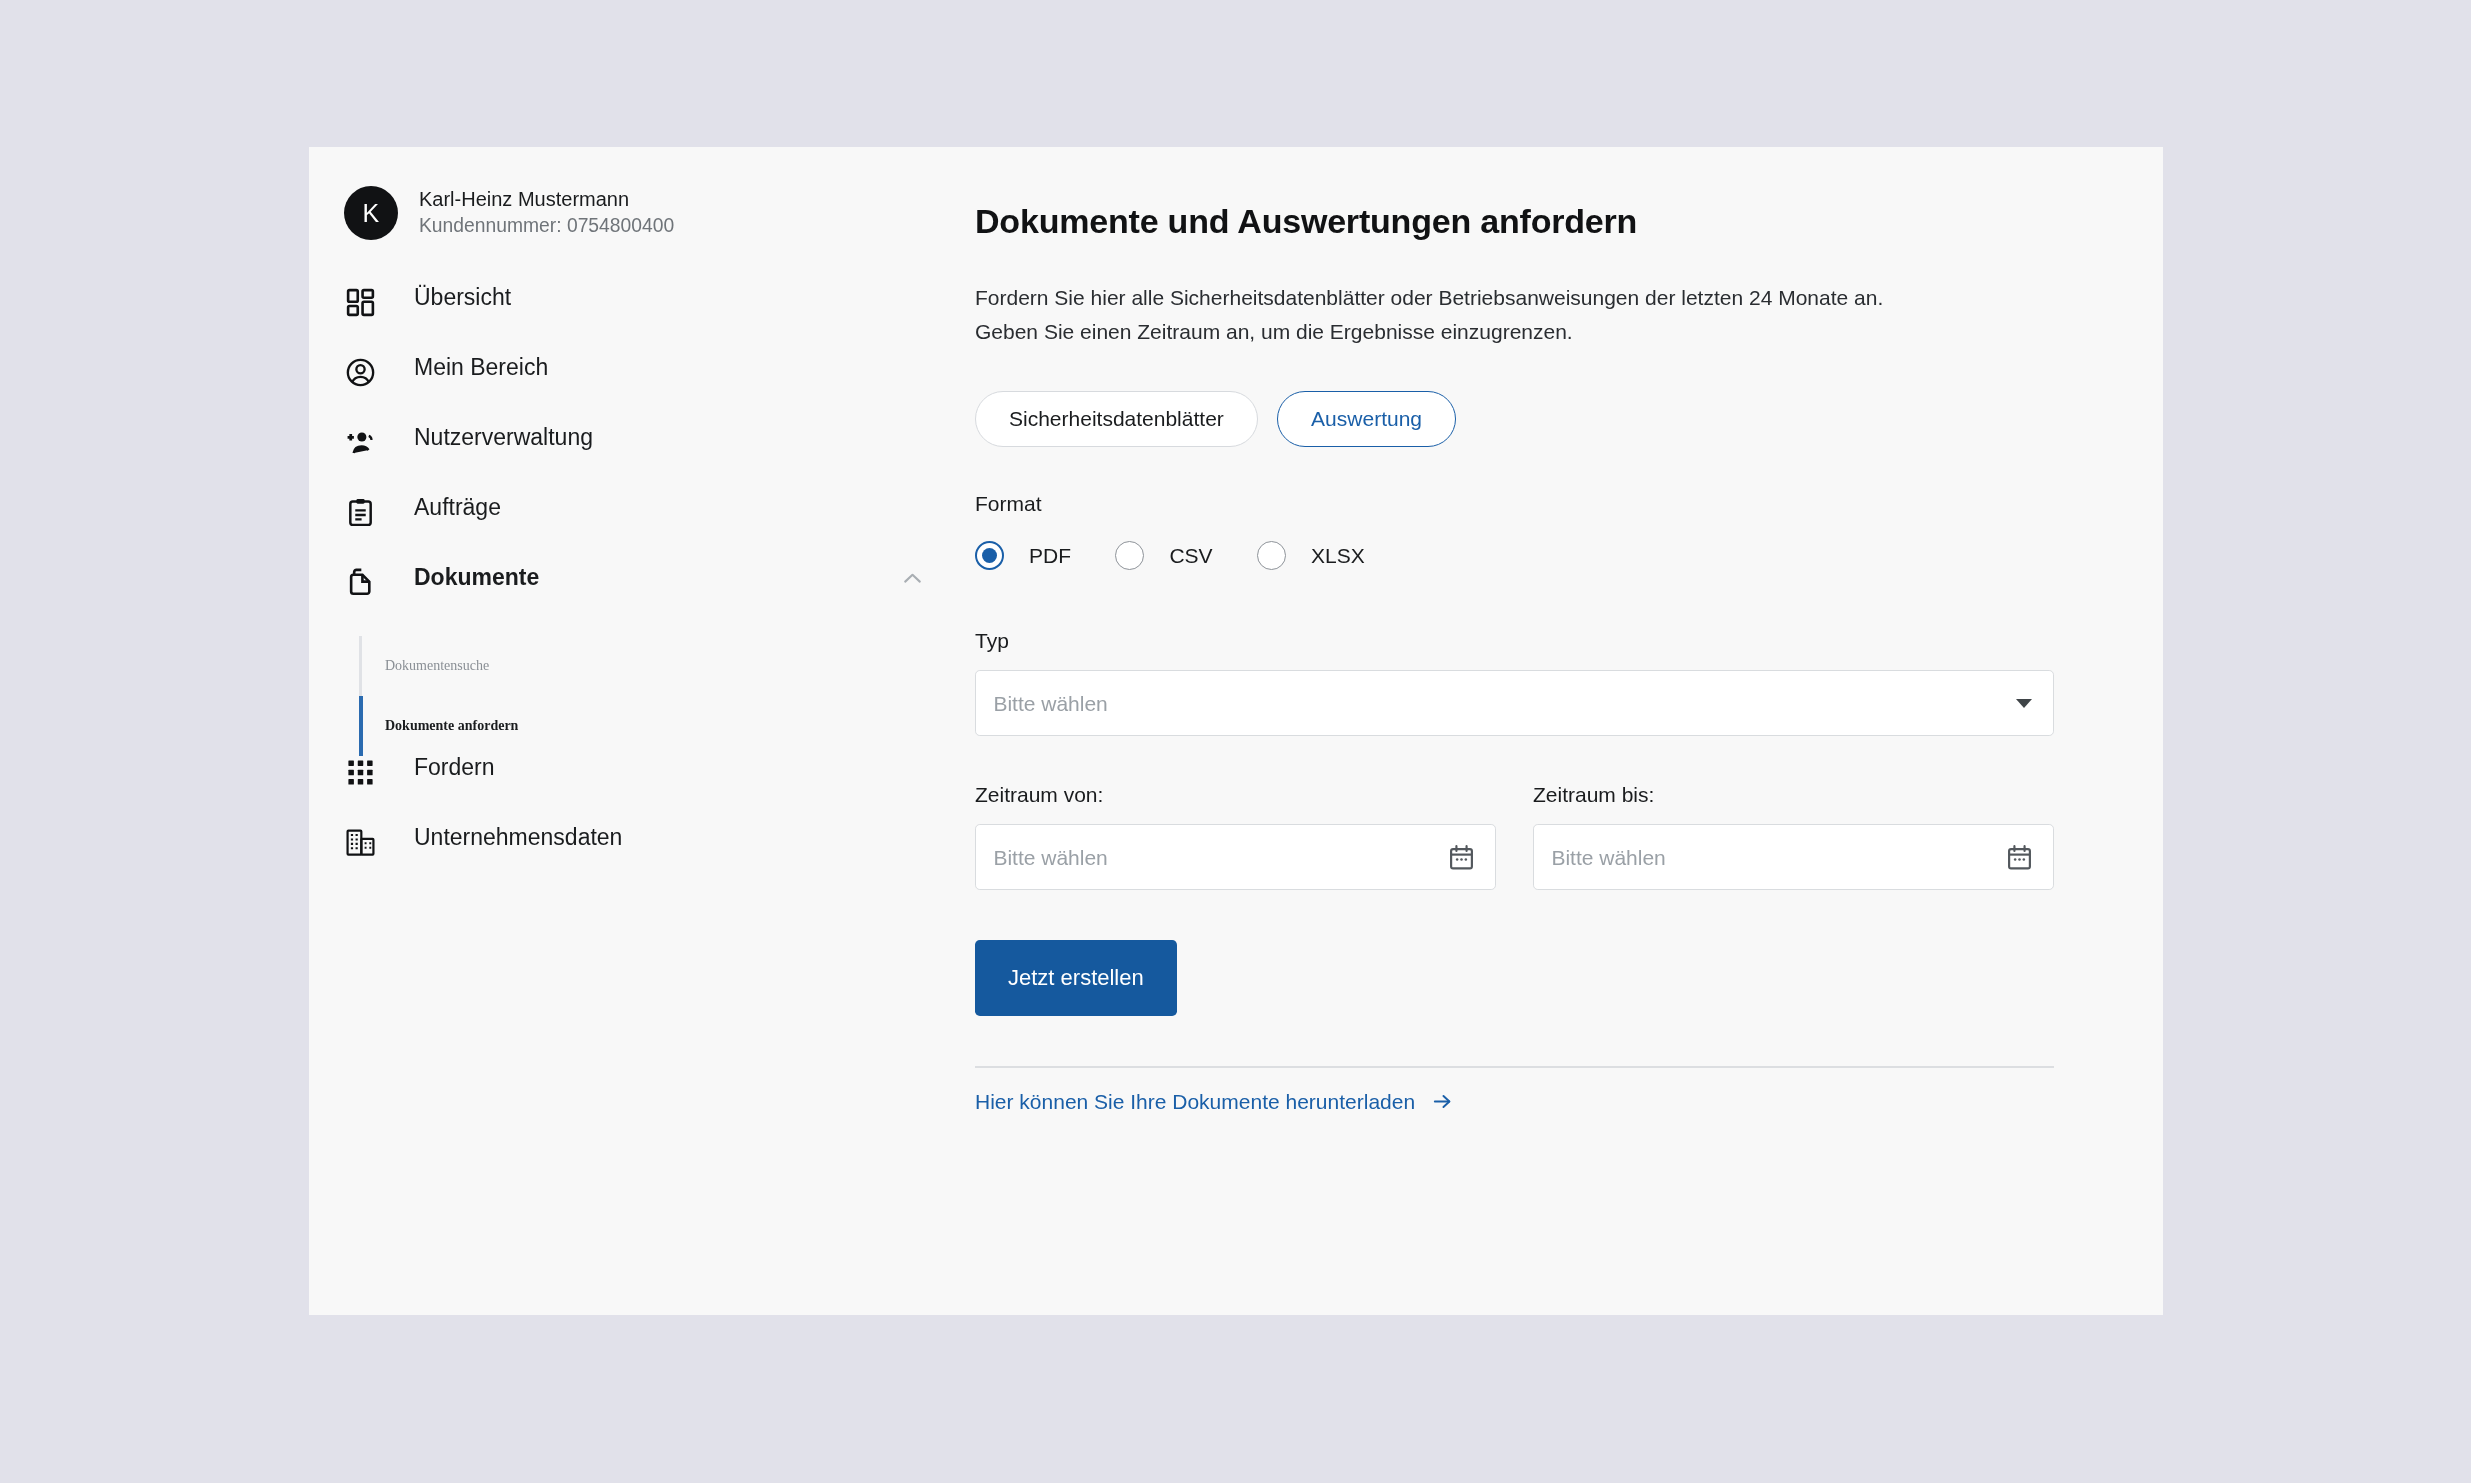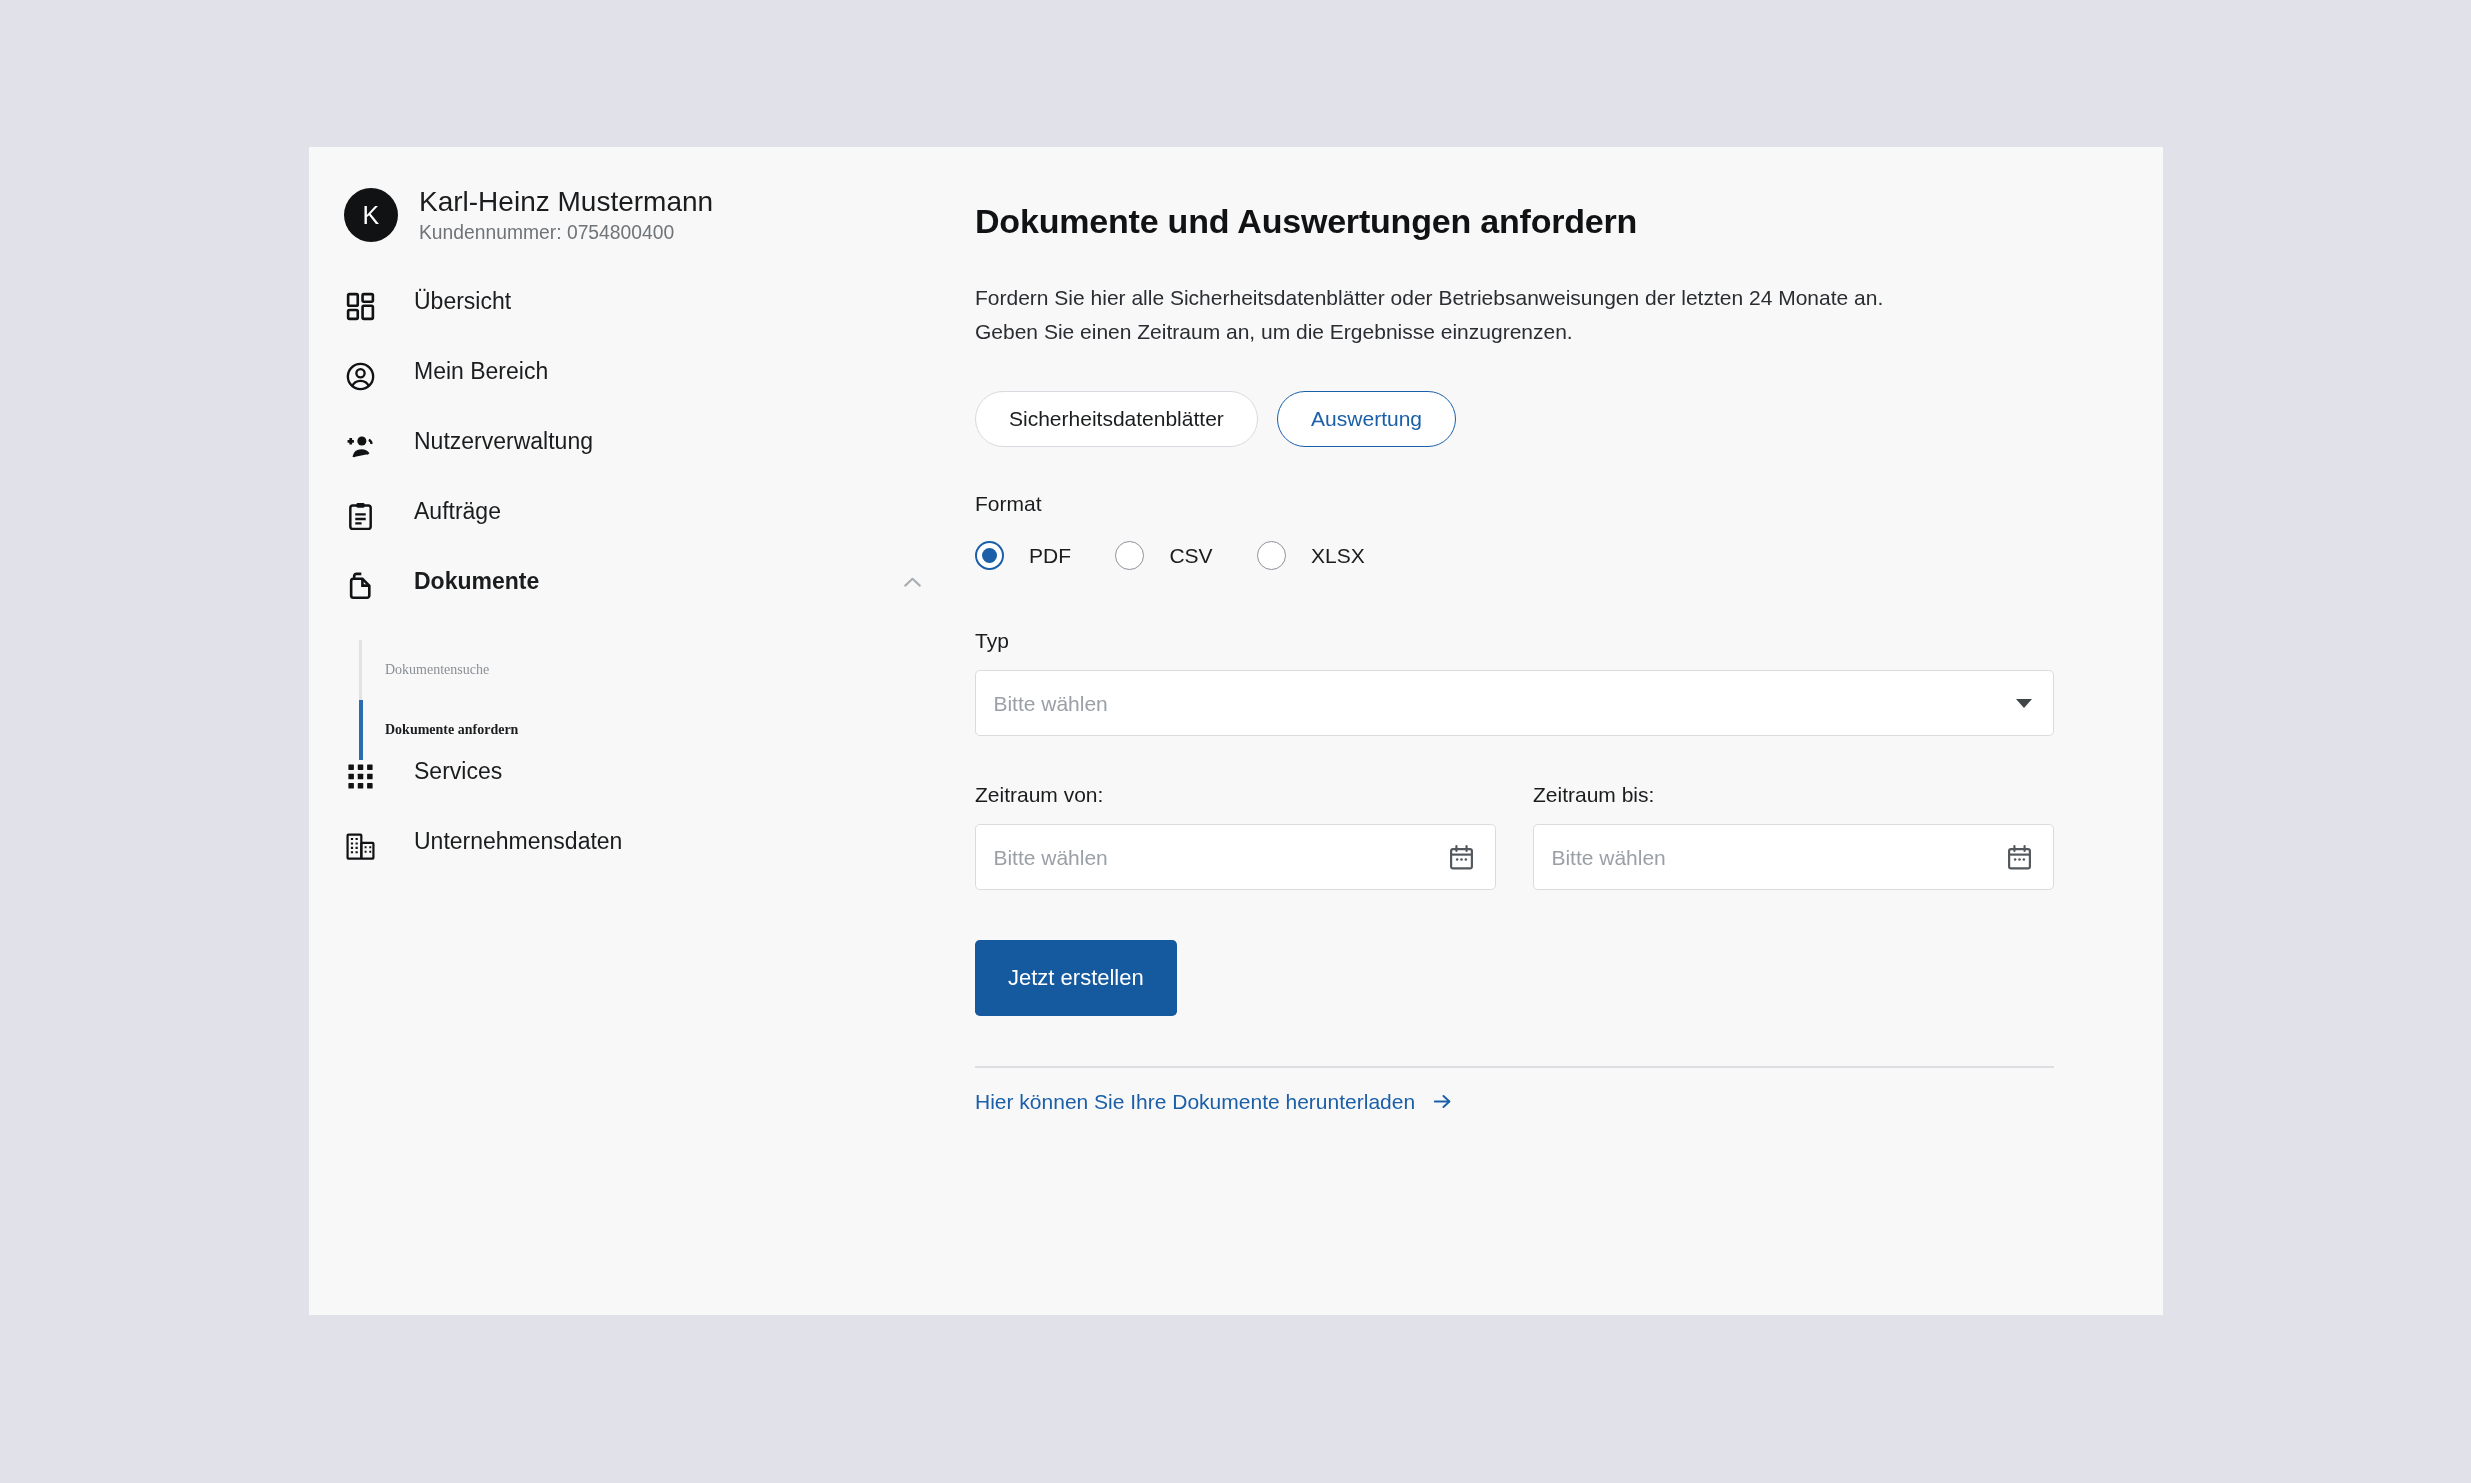--- a/index.html
+++ b/index.html
@@ -23,21 +23,21 @@
 
   .profile { display: flex; align-items: center; gap: 21px; padding: 39px 0 0 35px; }
   .avatar {
     width: 54px; height: 54px; border-radius: 50%;
     background: #111214; color: #fff;
     display: flex; align-items: center; justify-content: center;
     font-size: 25px; font-weight: 400; letter-spacing: 0.5px;
     flex: 0 0 auto;
   }
   .profile-text { display: flex; flex-direction: column; gap: 3.9px; }
-  .profile-name { font-size: 28px; color: #1a1c1e; font-weight: 400; line-height: 1.15; }
+  .profile-name { font-size: 20px; color: #1a1c1e; font-weight: 400; line-height: 1.15; }
   .profile-sub { font-size: 19.3px; color: #6f7479; line-height: 1.15; }
 
   .nav { margin-top: 46px; }
   .nav-item {
     display: flex; 
     height: 70px; padding-left: 35px; gap: 37px;
     cursor: pointer; position: relative;
   }
   .nav-icon { width: 33px; height: 33px; flex: 0 0 auto; display:flex; align-items:center; justify-content:center; }
   .nav-icon svg { width: 33px; height: 33px; display: block; }
@@ -231,21 +231,21 @@
               <rect x="10" y="3.2" width="4" height="4" rx=".4"></rect>
               <rect x="16.8" y="3.2" width="4" height="4" rx=".4"></rect>
               <rect x="3.2" y="10" width="4" height="4" rx=".4"></rect>
               <rect x="10" y="10" width="4" height="4" rx=".4"></rect>
               <rect x="16.8" y="10" width="4" height="4" rx=".4"></rect>
               <rect x="3.2" y="16.8" width="4" height="4" rx=".4"></rect>
               <rect x="10" y="16.8" width="4" height="4" rx=".4"></rect>
               <rect x="16.8" y="16.8" width="4" height="4" rx=".4"></rect>
             </svg>
           </span>
-          <span class="nav-label">Services</span>
+          <span class="nav-label">Fordern</span>
         </div>
 
         <div class="nav-item">
           <span class="nav-icon">
             <svg viewBox="0 0 24 24" fill="none" stroke="#111214" stroke-width="1.6">
               <rect x="2.6" y="3.4" width="10" height="17.4" rx=".6"></rect>
               <rect x="12.6" y="9.4" width="8.8" height="11.4" rx=".6"></rect>
               <path d="M5 6.6h1.6M8.4 6.6H10M5 9.8h1.6M8.4 9.8H10M5 13h1.6M8.4 13H10M5 16.2h1.6M8.4 16.2H10" stroke-width="1.5"></path>
               <path d="M15 12.6h1.4M18.4 12.6h1.4M15 15.8h1.4M18.4 15.8h1.4" stroke-width="1.5"></path>
             </svg>

